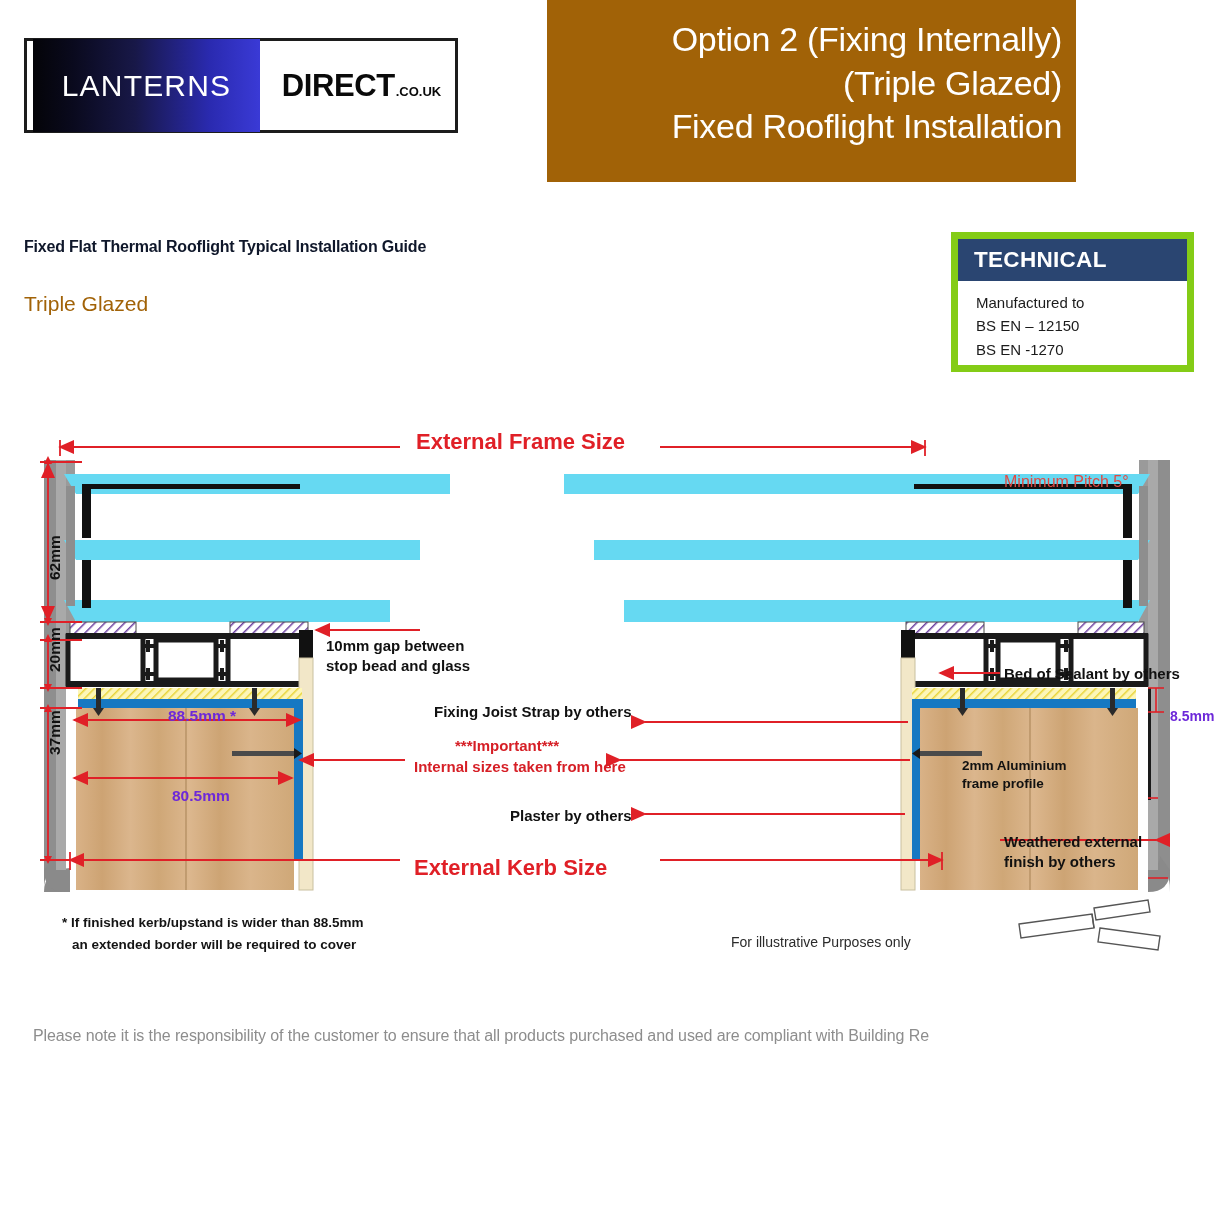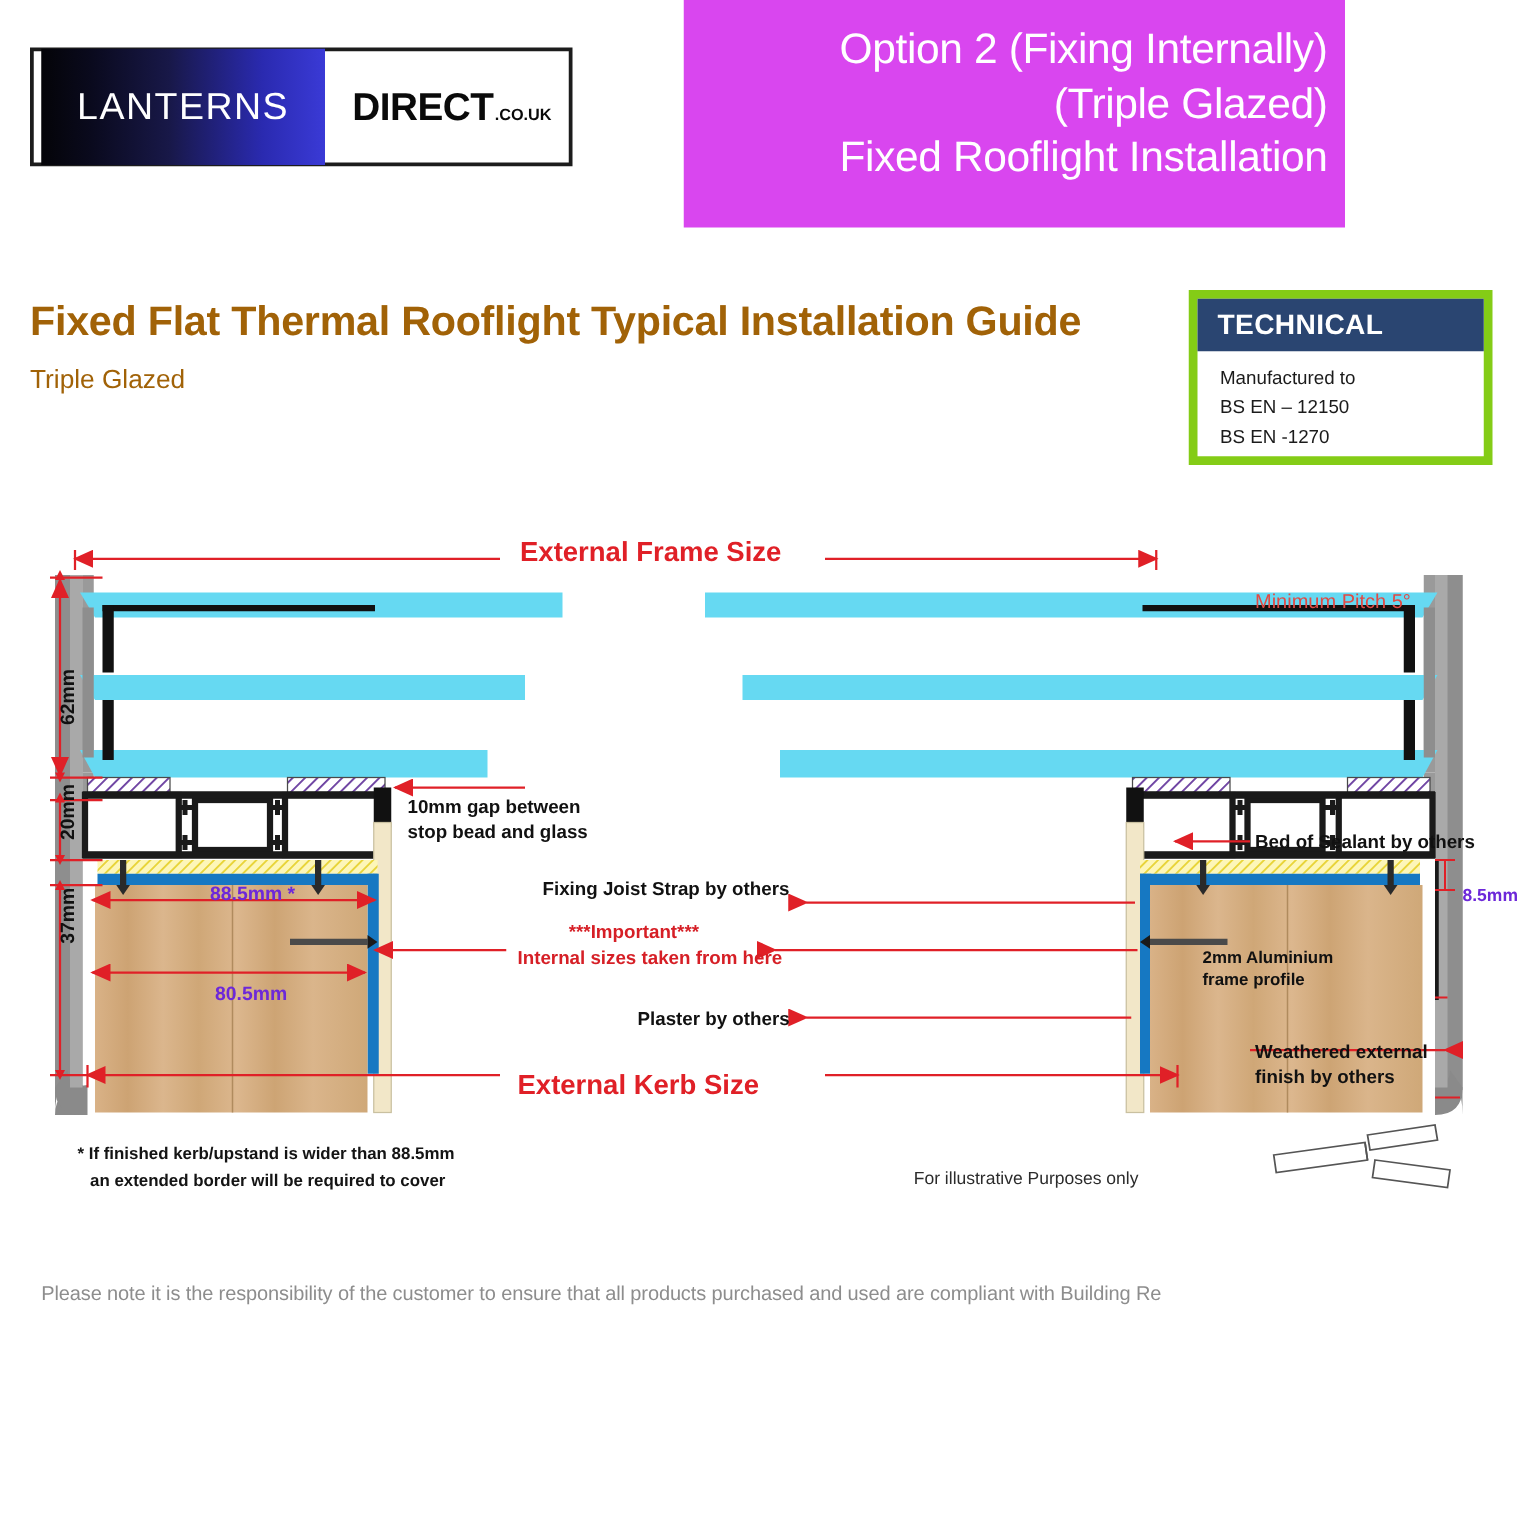--- a/index.html
+++ b/index.html
@@ -16,29 +16,29 @@
              display:flex;align-items:center;justify-content:center;}
   #logo-left span{color:#fff;font-size:30px;letter-spacing:1.2px;font-weight:400;
                   font-family:"Liberation Sans",sans-serif;}
   #logo-right{flex:1;height:77px;display:flex;align-items:center;justify-content:center;
               padding-left:8px;}
   #logo-right .direct{color:#0a0a0a;font-size:31px;font-weight:bold;letter-spacing:-0.4px;}
   #logo-right .couk{color:#0a0a0a;font-size:13px;font-weight:bold;letter-spacing:0px;
                     position:relative;top:6px;margin-left:1px;}
 
   #banner{position:absolute;left:547px;top:0;width:529px;height:182px;
-          background:#d946ef;}
+          background:#a16207;}
   #banner-inner{position:absolute;right:14px;top:18px;text-align:right;}
   #banner-inner div{color:#fff;font-size:34px;line-height:1.28;
                     font-family:"Liberation Sans",sans-serif;font-weight:400;
                     letter-spacing:-0.3px;white-space:nowrap;}
 
   
-  #page-title{position:absolute;left:24px;top:238px;font-size:33px;font-weight:bold;
-              letter-spacing:-0.2px;color:#a16207;}
+  #page-title{position:absolute;left:24px;top:238px;font-size:16px;font-weight:bold;
+              letter-spacing:-0.2px;color:#0f172a;}
   #page-subtitle{position:absolute;left:24px;top:292px;font-size:21px;color:#a16207;}
 
   
   #tech-box{position:absolute;left:951px;top:232px;width:243px;height:140px;
             border:7px solid #84cc16;background:#fff;box-sizing:border-box;}
   #tech-head{height:42px;background:#2a4571;display:flex;align-items:center;
              padding-left:16px;}
   #tech-head span{color:#fff;font-size:22.5px;font-weight:bold;letter-spacing:0.3px;}
   #tech-body{padding:10px 0 0 18px;}
   #tech-body div{font-size:15px;line-height:1.55;color:#1b1b1b;}

